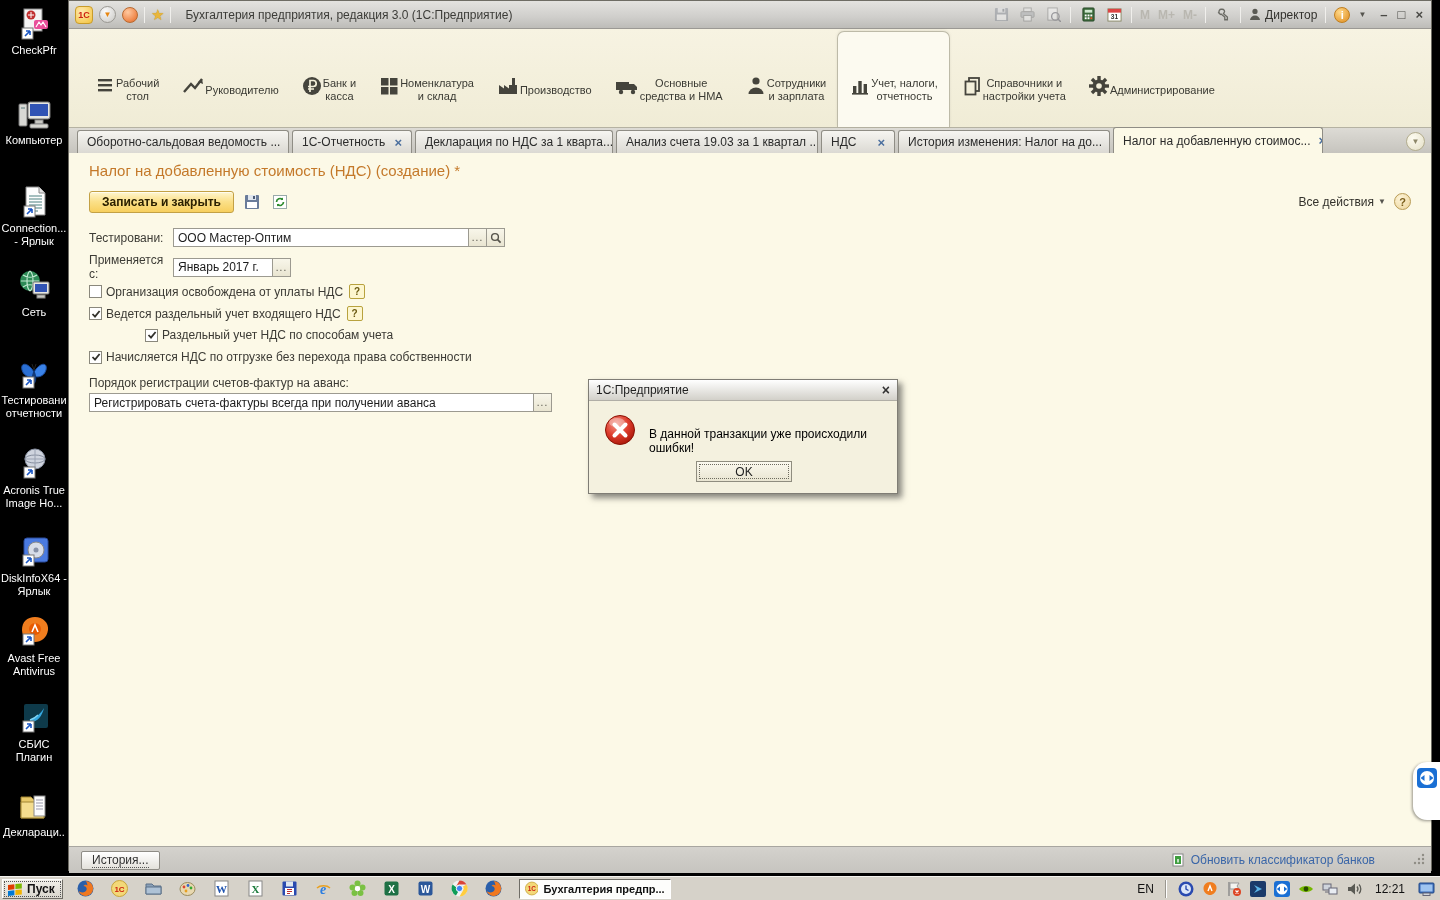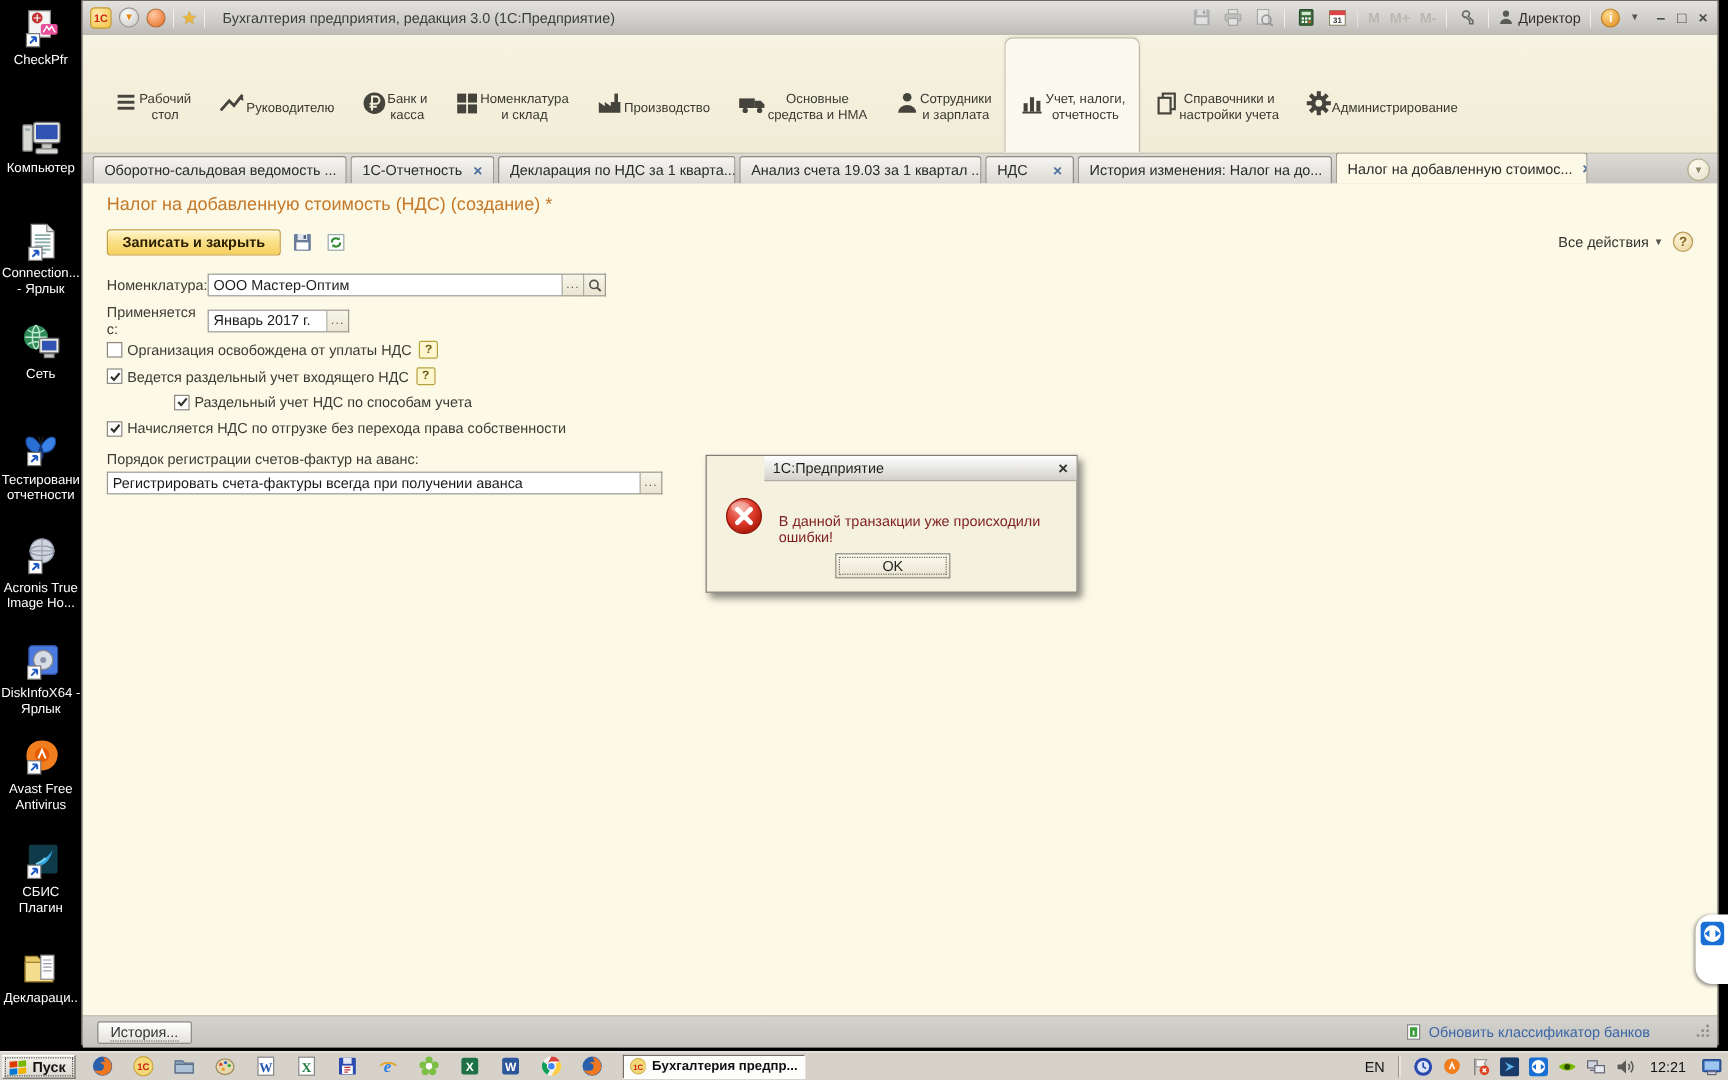--- a/index.html
+++ b/index.html
@@ -62,24 +62,24 @@
 .tinput { height:19px; border:1px solid #9c9a90; background:#fff; font-family:inherit; font-size:12px; padding:0 4px; color:#1c1c1c; }
 .mini-btn { height:19px; width:18px; border:1px solid #9c9a90; border-left:none; background:linear-gradient(#f8f6ea,#e9e5d1); font-size:10px; line-height:10px; color:#55534a; display:inline-flex; align-items:flex-end; justify-content:center; padding-bottom:3px; cursor:pointer; letter-spacing:1px; }
 .mini-btn.mag { align-items:center; padding-bottom:0; }
 
 .cbrow { position:absolute; display:flex; align-items:center; gap:4px; cursor:pointer; }
 .cbox { width:13px; height:13px; background:#fff; border:1px solid #8a887c; display:inline-flex; align-items:center; justify-content:center; }
 .helptag { height:15px; min-width:16px; background:#fdf6cf; border:1px solid #b8a23e; border-radius:2px; color:#6b5a10; font-size:10px; font-weight:bold; display:inline-flex; align-items:center; justify-content:center; padding:0 3px; margin-left:2px; cursor:pointer; }
 
 
 .dialog { position:absolute; left:519px; top:226px; width:310px; height:115px; background:#f4f1df; border:1px solid #7f7d75; box-shadow:4px 4px 6px rgba(40,40,40,.55); }
-.dlg-title { height:21px; background:linear-gradient(#ffffff,#d2d0c9); border-bottom:1px solid #b0aea6; display:flex; align-items:center; padding:0 7px; font-size:12px; color:#1f1f1f;margin-left:48px; }
+.dlg-title { height:21px; background:linear-gradient(#ffffff,#d2d0c9); border-bottom:1px solid #b0aea6; display:flex; align-items:center; padding:0 7px; font-size:12px; color:#1f1f1f; }
 .dlg-x { margin-left:auto; font-weight:bold; font-size:14px; color:#333; cursor:pointer; line-height:14px; }
 .dlg-body { position:relative; height:93px; }
-.dlg-msg { position:absolute; left:60px; top:26px; right:8px; font-size:12px; color:#7f1d1d; }
+.dlg-msg { position:absolute; left:60px; top:26px; right:8px; font-size:12px; color:#000000; }
 .btn-ok { position:absolute; left:107px; top:60px; width:96px; height:21px; background:linear-gradient(#fbf9ee,#e9e5d2); border:1px solid #8f8d7f; font-family:inherit; font-size:12px; color:#222; outline:1px dotted #6e6c60; outline-offset:-4px; cursor:pointer; }
 
 
 .statusbar { height:27px; background:linear-gradient(#d4d2cd,#c6c4bf); border-top:1px solid #a8a6a0; display:flex; align-items:center; padding:0 10px 0 12px; }
 .btn-history { height:19px; padding:0 10px; background:linear-gradient(#ffffff,#e3e1db); border:1px solid #8e8c86; border-radius:2px; font-family:inherit; font-size:12px; color:#333; cursor:pointer; }
 .btn-history span { border-bottom:1px dotted #555; }
 .sb-right { margin-left:auto; display:flex; align-items:center; gap:6px; margin-right:46px; }
 .sb-link { color:#3a66a8; font-size:12px; cursor:pointer; }
 .grip { position:absolute; right:6px; bottom:5px; width:12px; height:12px; }
 
@@ -468,21 +468,21 @@
         </span>
       <span class="spacer"></span>
       <span class="all-actions">
           <span>Все действия</span>
           <span class="small-arrow">▼</span>
         </span>
       <span class="help-circle">?</span>
     </div>
 
     <div class="frow" style="left:20px; top:75px;">
-      <span class="flabel" style="width:84px">Номенклатура:</span>
+      <span class="flabel" style="width:84px">Тестировани:</span>
       <input class="tinput" style="width: 296px;" value="ООО Мастер-Оптим">
       <span class="mini-btn">...</span>
       <span class="mini-btn mag">
           <svg width="12" height="12" viewBox="0 0 12 12">
             <circle cx="5" cy="5" r="3.4" fill="none" stroke="#55534a" stroke-width="1.4"></circle>
             <path d="M7.6 7.6l3 3" stroke="#55534a" stroke-width="1.6"></path>
           </svg>
         </span>
     </div>
 

